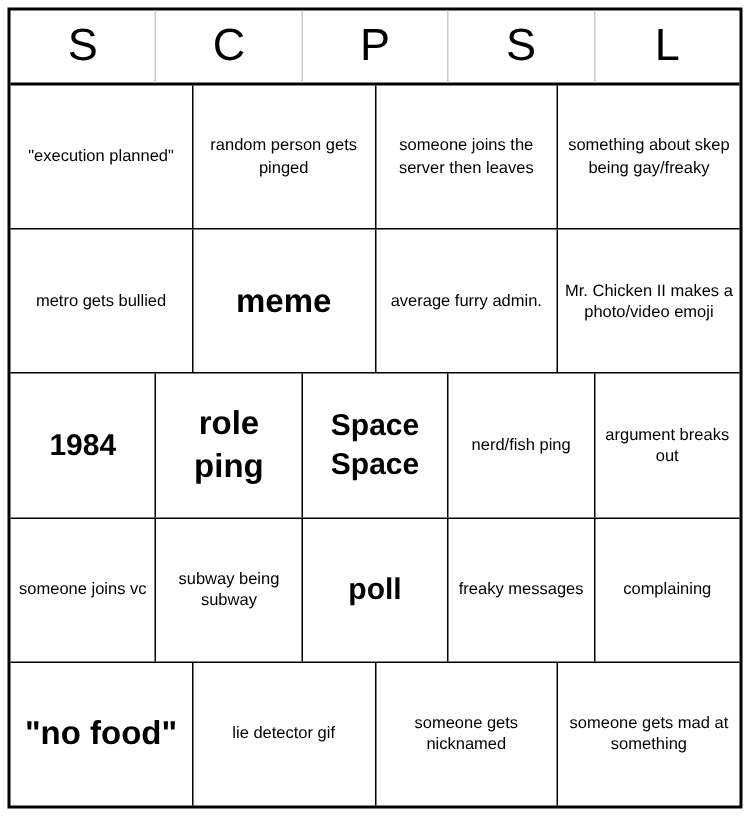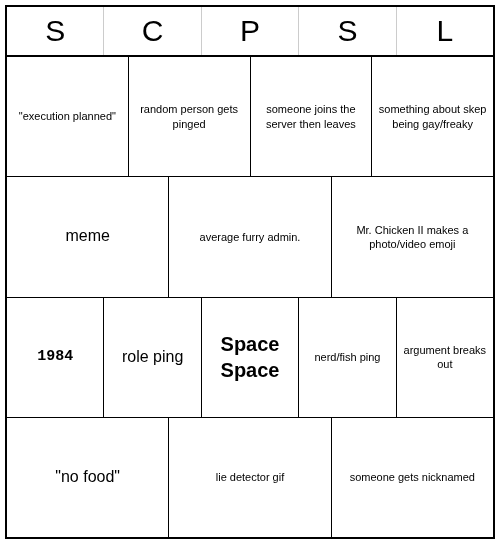--- a/index.html
+++ b/index.html
@@ -53,27 +53,26 @@
       align-items: center;
       justify-content: center;
       text-align: center;
       font-size: 11px;
       line-height: 1.3;
       padding: 4px;
       border-right: 1px solid #000;
     }
     .cell:last-child { border-right: none; }
     .cell.large-text {
-      font-size: 16px;
-      font-weight: normal;
+      font-size: 22px;
+      font-weight: bold;
     }
     .cell.xl-text {
-      font-size: 15px;
+      font-size: 20px;
       font-weight: bold;
-      font-family: Liberation Mono, monospace;
     }
     .cell.free-space {
       font-size: 20px;
       font-weight: bold;
     }
   </style>
 </head>
 <body>
 
 <div class="bingo-card">
@@ -85,30 +84,39 @@
       <div class="header-cell">L</div>
     </div>
   <div class="grid">
   <div class="grid-row">
         <div class="cell">"execution planned"</div>
         <div class="cell">random person gets pinged</div>
         <div class="cell">someone joins the server then leaves</div>
         <div class="cell">something about skep being gay/freaky</div>
       </div>
       <div class="grid-row">
+        <div class="cell">metro gets bullied</div>
         <div class="cell large-text">meme</div>
         <div class="cell">average furry admin.</div>
         <div class="cell">Mr. Chicken II makes a photo/video emoji</div>
       </div>
       <div class="grid-row">
         <div class="cell xl-text">1984</div>
         <div class="cell large-text">role ping</div>
         <div class="cell free-space">Space Space</div>
         <div class="cell">nerd/fish ping</div>
         <div class="cell">argument breaks out</div>
       </div>
       <div class="grid-row">
+        <div class="cell">someone joins vc</div>
+        <div class="cell">subway being subway</div>
+        <div class="cell xl-text">poll</div>
+        <div class="cell">freaky messages</div>
+        <div class="cell">complaining</div>
+      </div>
+      <div class="grid-row">
         <div class="cell large-text">"no food"</div>
         <div class="cell">lie detector gif</div>
         <div class="cell">someone gets nicknamed</div>
+        <div class="cell">someone gets mad at something</div>
       </div>
     </div>
 </div>
 
 </body></html>

